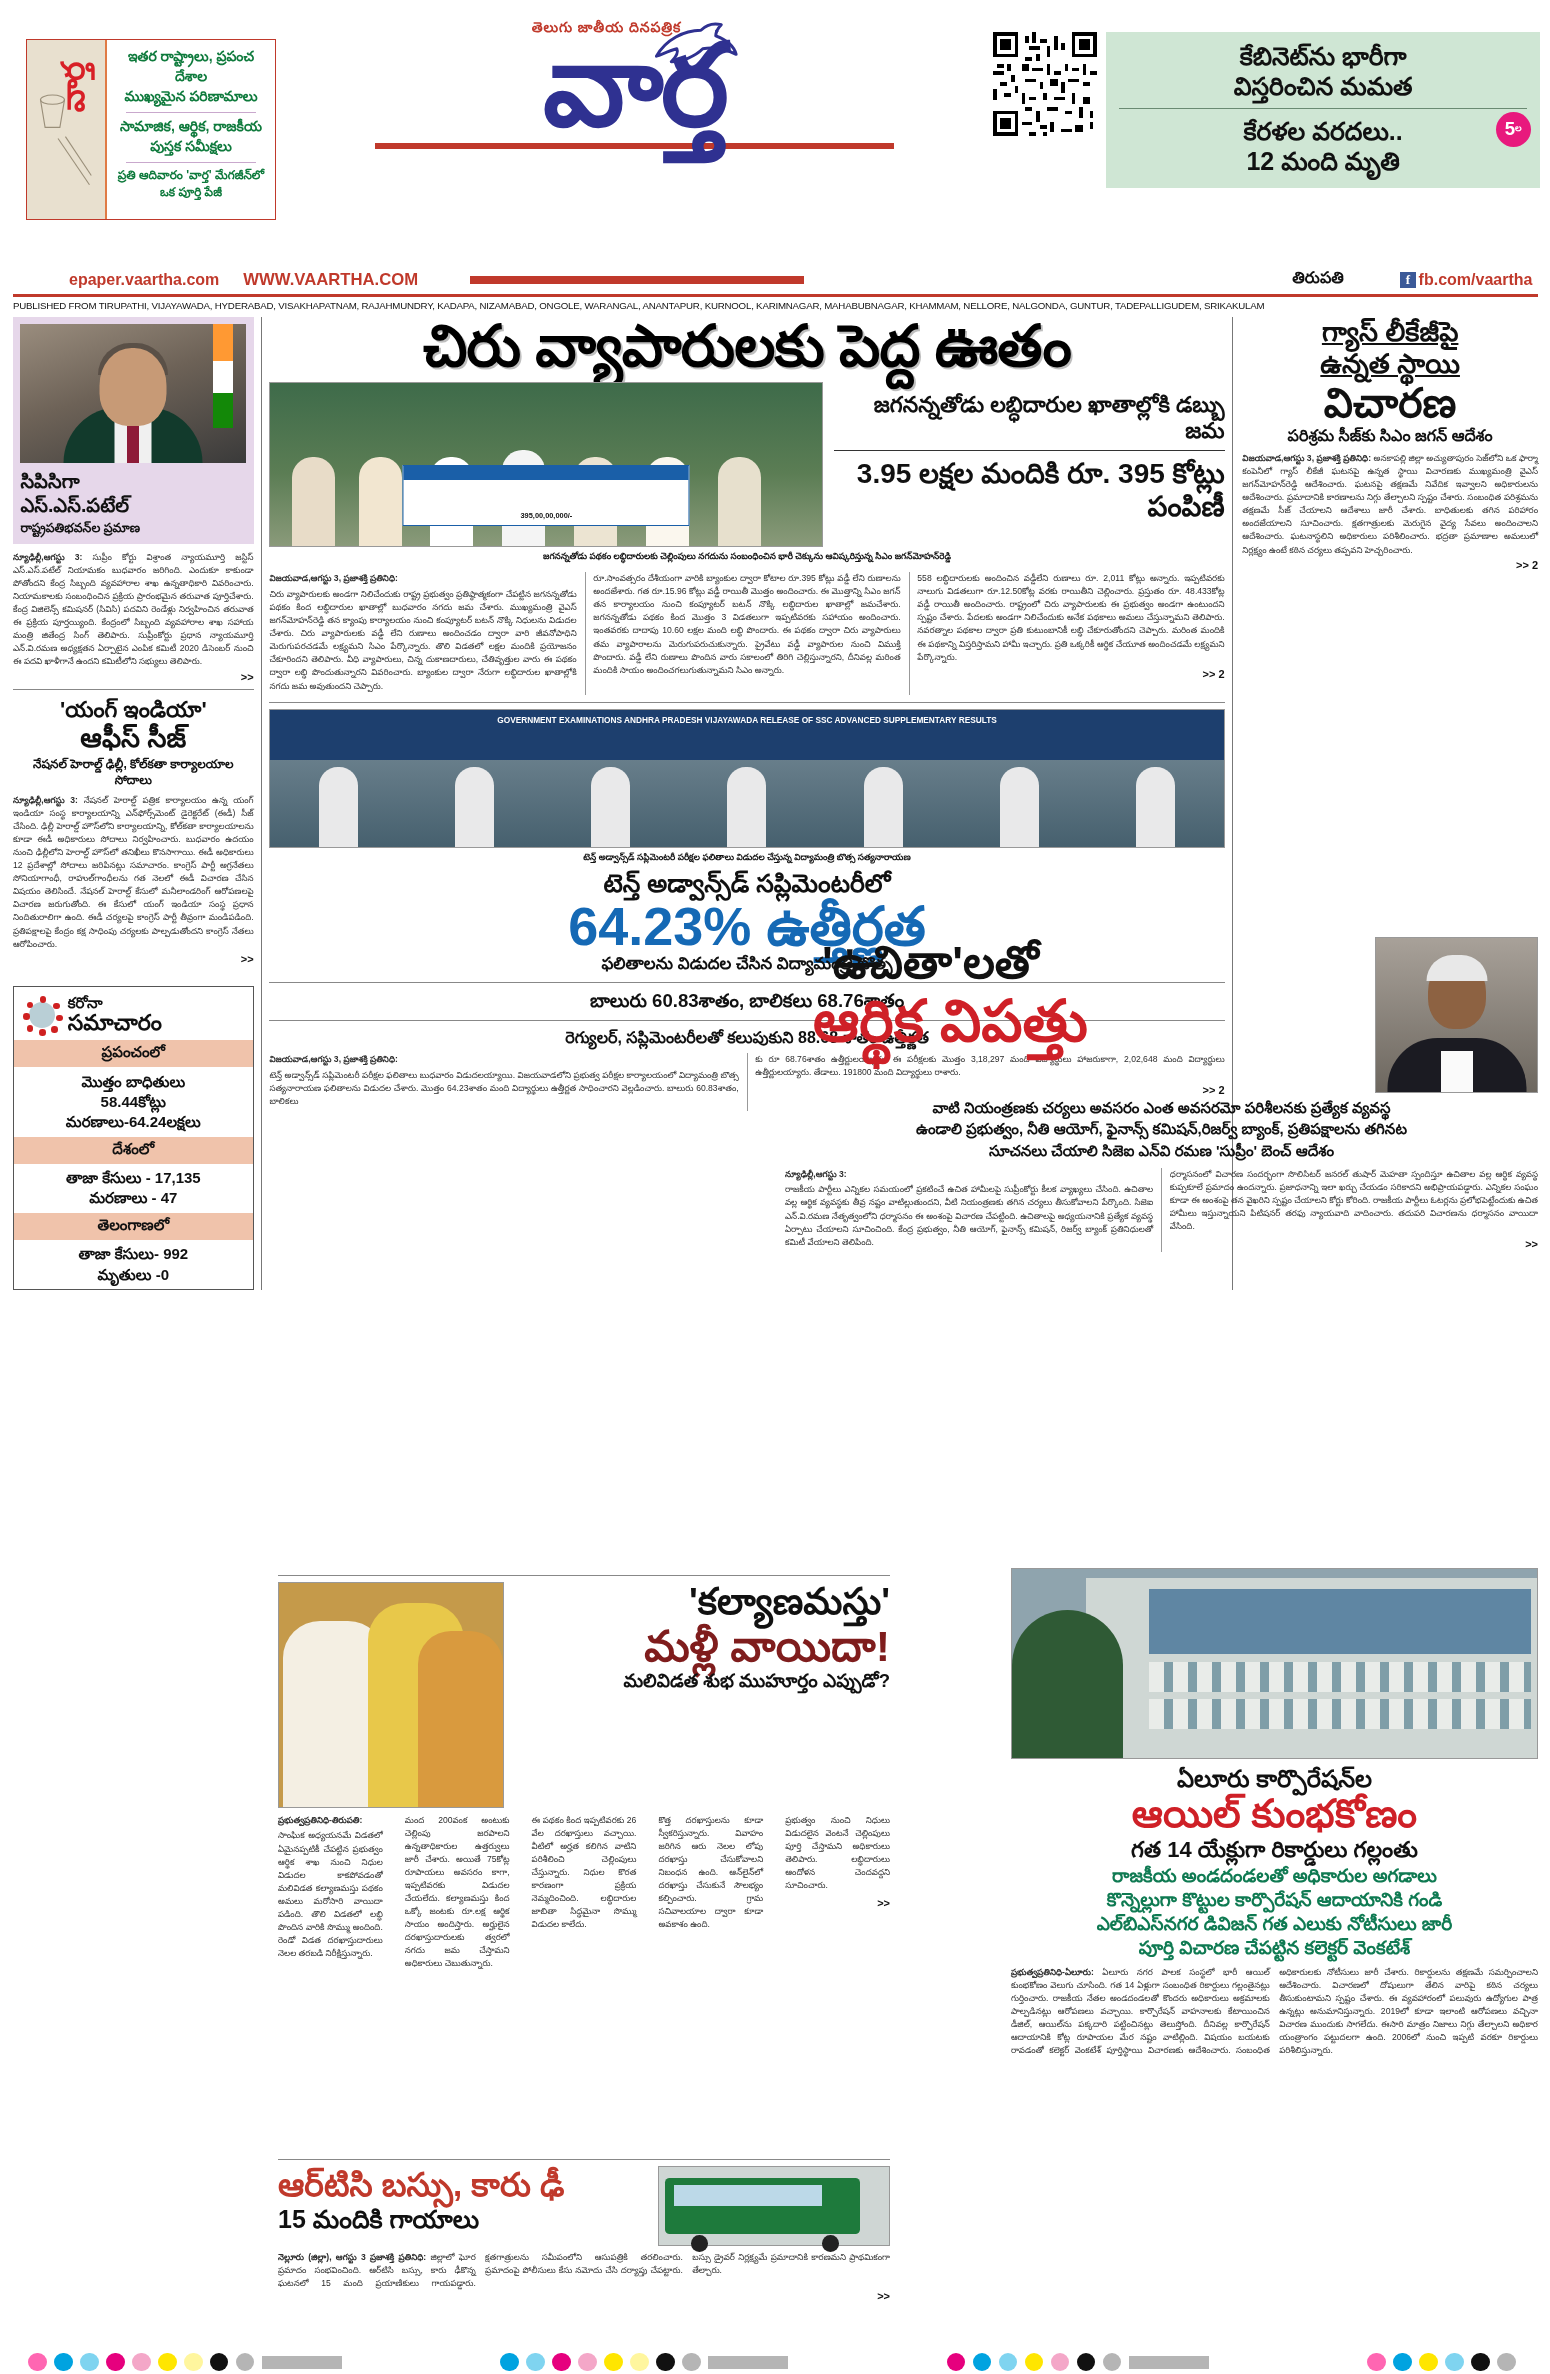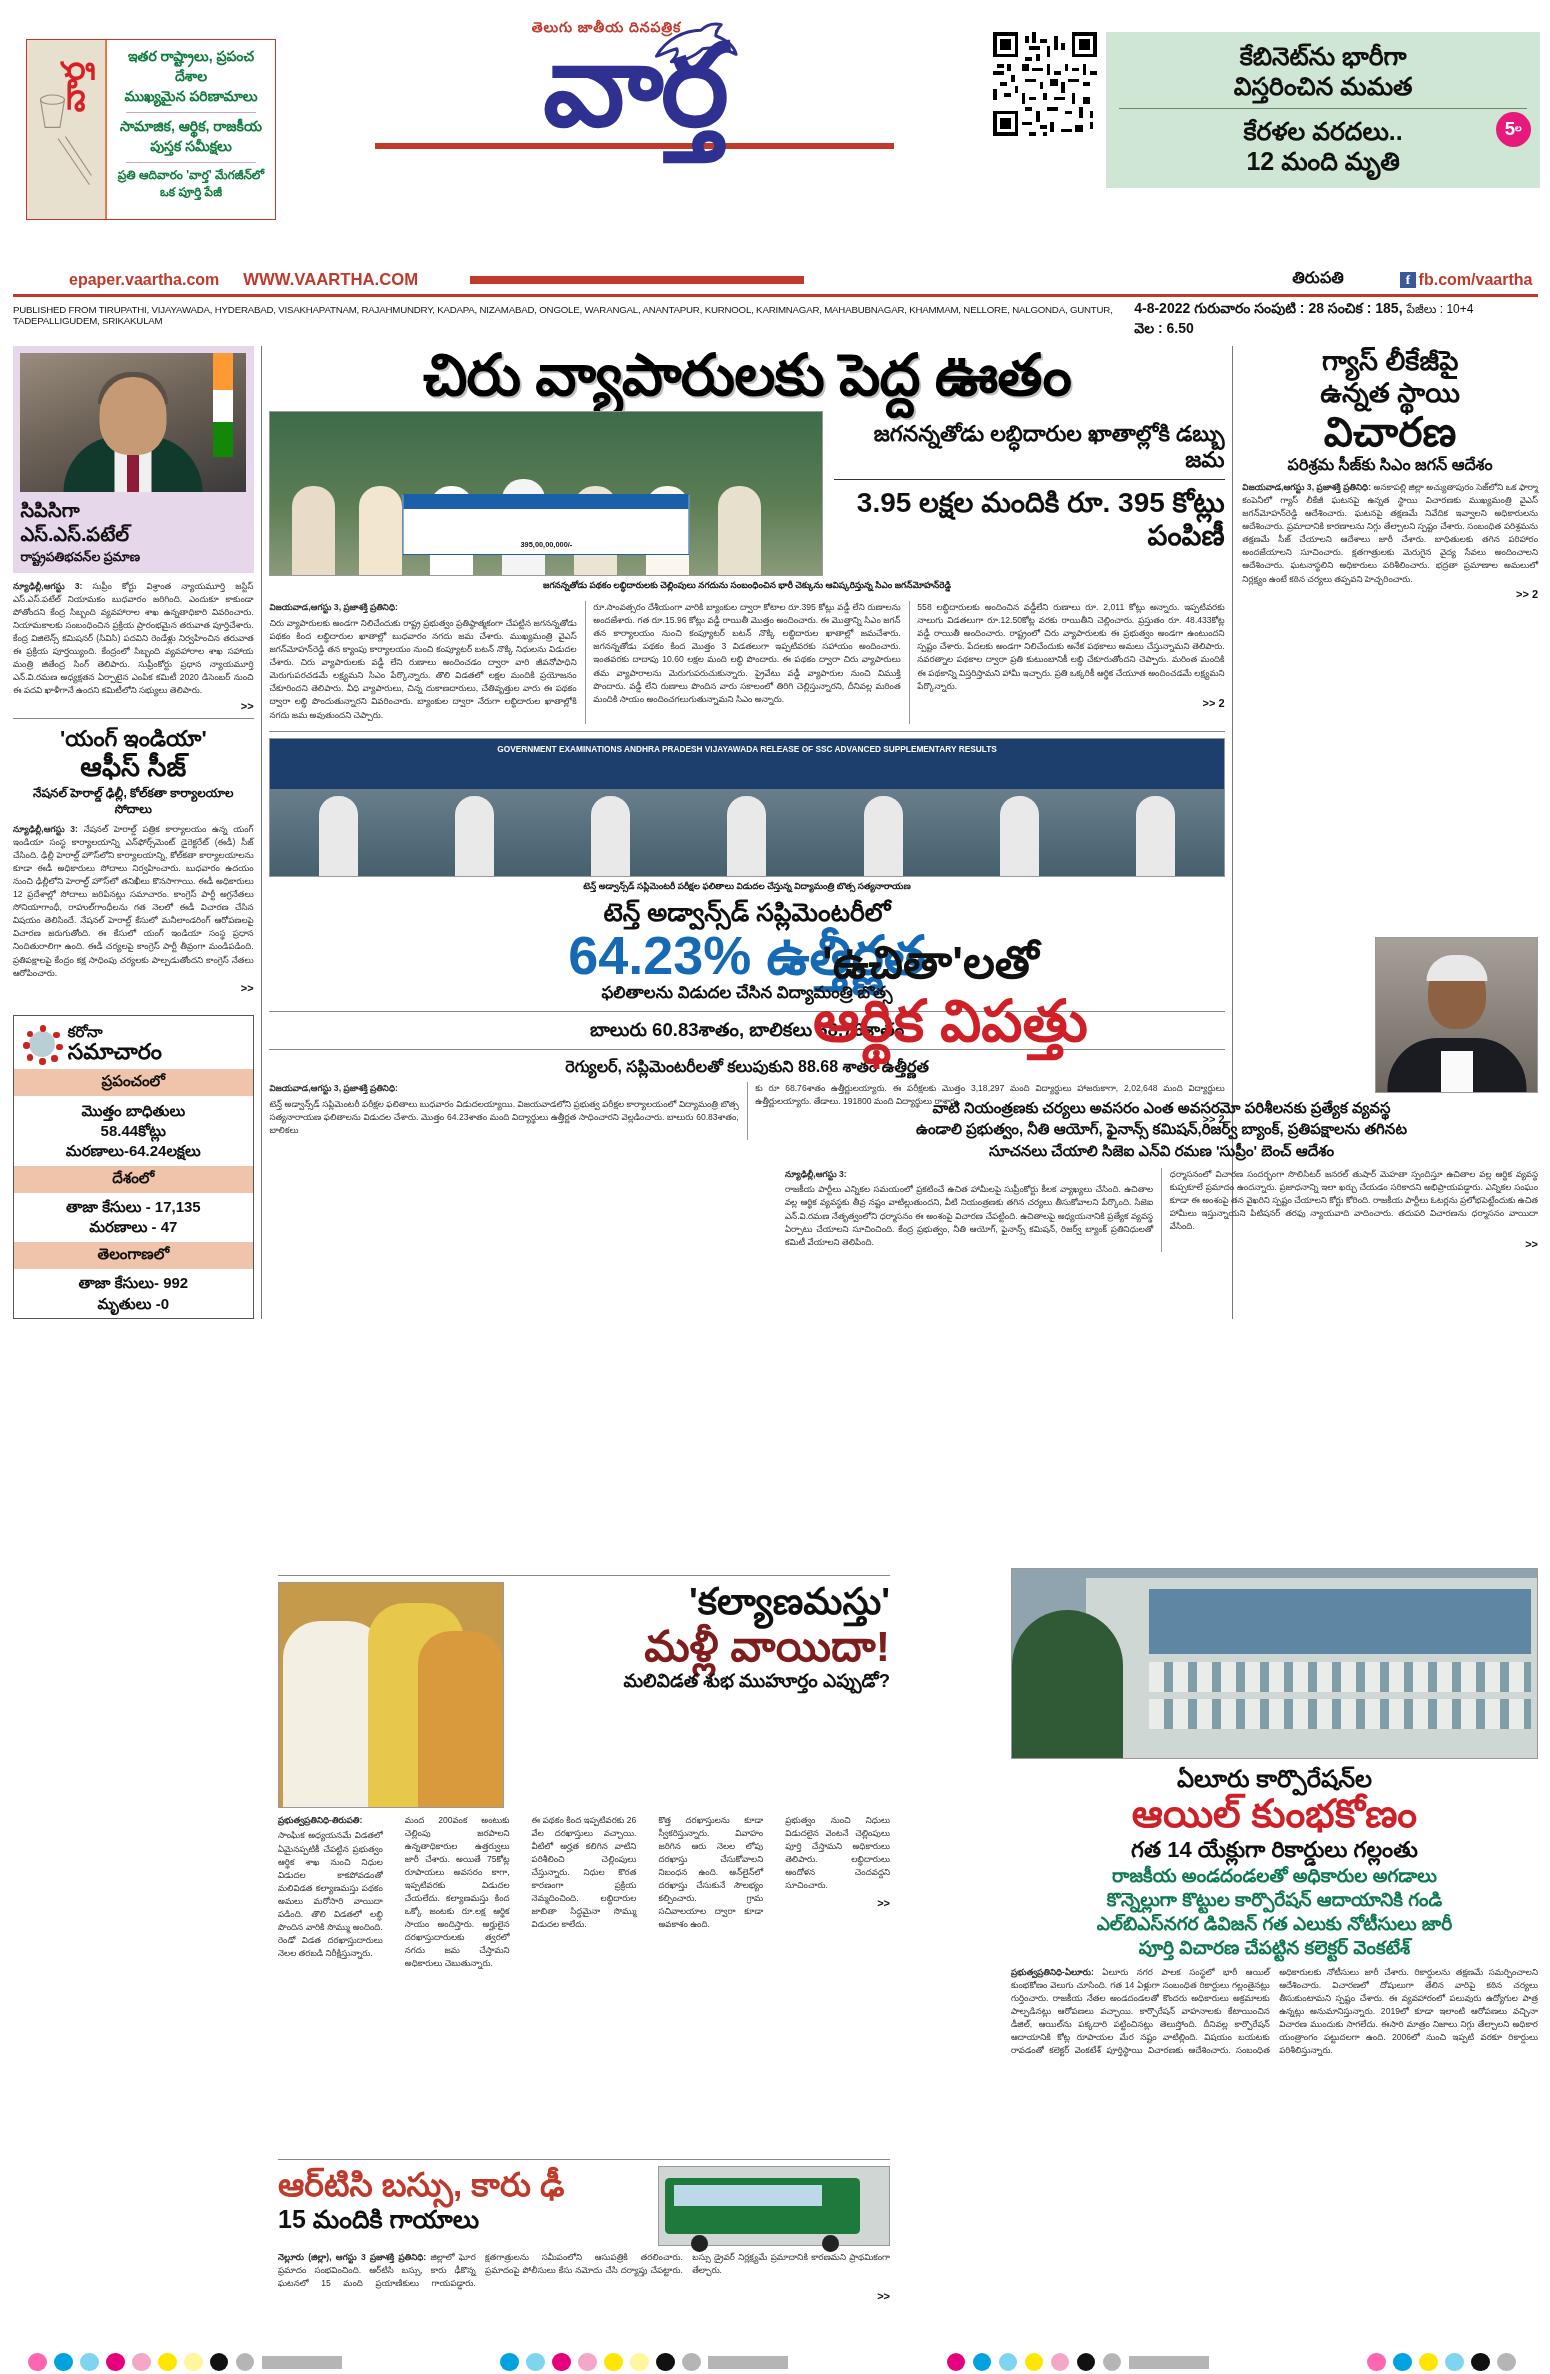--- a/index.html
+++ b/index.html
@@ -147,21 +147,21 @@
 
   
   .rtc-title { color:#c0392b; font-weight:bold; font-size:33px; line-height:1.15;}
   .rtc-sub { color:#111; font-weight:bold; font-size:25px; line-height:1.2;}
   .bus { width:232px; height:80px; background:#cfd6d4; position:relative; border:0.9px solid #999;}
   .bus .body2 { position:absolute; left:5.6px; top:11px; width:195px; height:56px; background:#1e7a3c; border-radius:4.6px;}
   .bus .win { position:absolute; top:7.4px; left:9.3px; width:148px; height:20.4px; background:#bcd9e8;}
   .bus .wheel { position:absolute; bottom:-6.5px; width:16.7px; height:16.7px; border-radius:50%; background:#222;}
 
   
-  .rt-h1 { color:#111; font-weight:bold; font-size:27px; text-align:center; line-height:1.18;}
+  .rt-h1 { color:#111; font-weight:bold; font-size:27px; text-align:center; line-height:1.18;text-decoration:underline;}
   .rt-h2 { color:#111; font-weight:bold; font-size:41px; text-align:center; line-height:1.1;}
   .rt-h3 { color:#111; font-weight:bold; font-size:16px; text-align:center; line-height:1.3;}
 
   .uch-wrap { position:relative; }
   .uch-t1 { color:#111; font-weight:bold; font-size:45px; line-height:1.15; text-align:center;}
   .uch-t2 { color:#cf2027; font-weight:bold; font-size:58px; line-height:1.1; text-align:center;}
   .uch-sub { color:#111; font-size:15px; line-height:1.45; text-align:center; font-weight:bold;}
   .judge { width:163px; height:156px; background:linear-gradient(#a8a199,#6d675f); position:relative; overflow:hidden; border:0.9px solid #999; float:right; margin:0 0 3.7px 7.4px;}
   .judge .f { position:absolute; left:50%; top:22px; transform:translateX(-50%); width:58px; height:69px; border-radius:46% 46% 44% 44%; background:#8d6242;}
   .judge .h { position:absolute; left:50%; top:16.7px; transform:translateX(-50%); width:61px; height:26px; border-radius:32px 32px 0 0; background:#e8e8e8;}
@@ -319,25 +319,20 @@
       <div class="redbar"></div>
       <div class="tpt">తిరుపతి</div>
       <div class="fb">
         <span class="fbicon">f</span>
         <span>fb.com/vaartha</span>
       </div>
     </div>
     <div class="ruleline"></div>
     <div class="pubrow">
       <div class="places">PUBLISHED FROM TIRUPATHI, VIJAYAWADA, HYDERABAD, VISAKHAPATNAM, RAJAHMUNDRY, KADAPA,  NIZAMABAD, ONGOLE, WARANGAL, ANANTAPUR, KURNOOL, KARIMNAGAR, MAHABUBNAGAR, KHAMMAM, NELLORE, NALGONDA, GUNTUR, TADEPALLIGUDEM, SRIKAKULAM</div>
-      <div class="issue">
-        <span>4-8-2022 గురువారం సంపుటి : 28 సంచిక : 185,</span>
-        <span class="sm">పేజీలు : 10+4</span>
-        <span>వెల : 6.50</span>
-      </div>
     </div>
   </div>
 
   <div class="body">
 
     <div class="colL">
       <div class="photo-card">
         <div class="photo">
           <div class="flag"></div>
           <div class="suit"></div>

